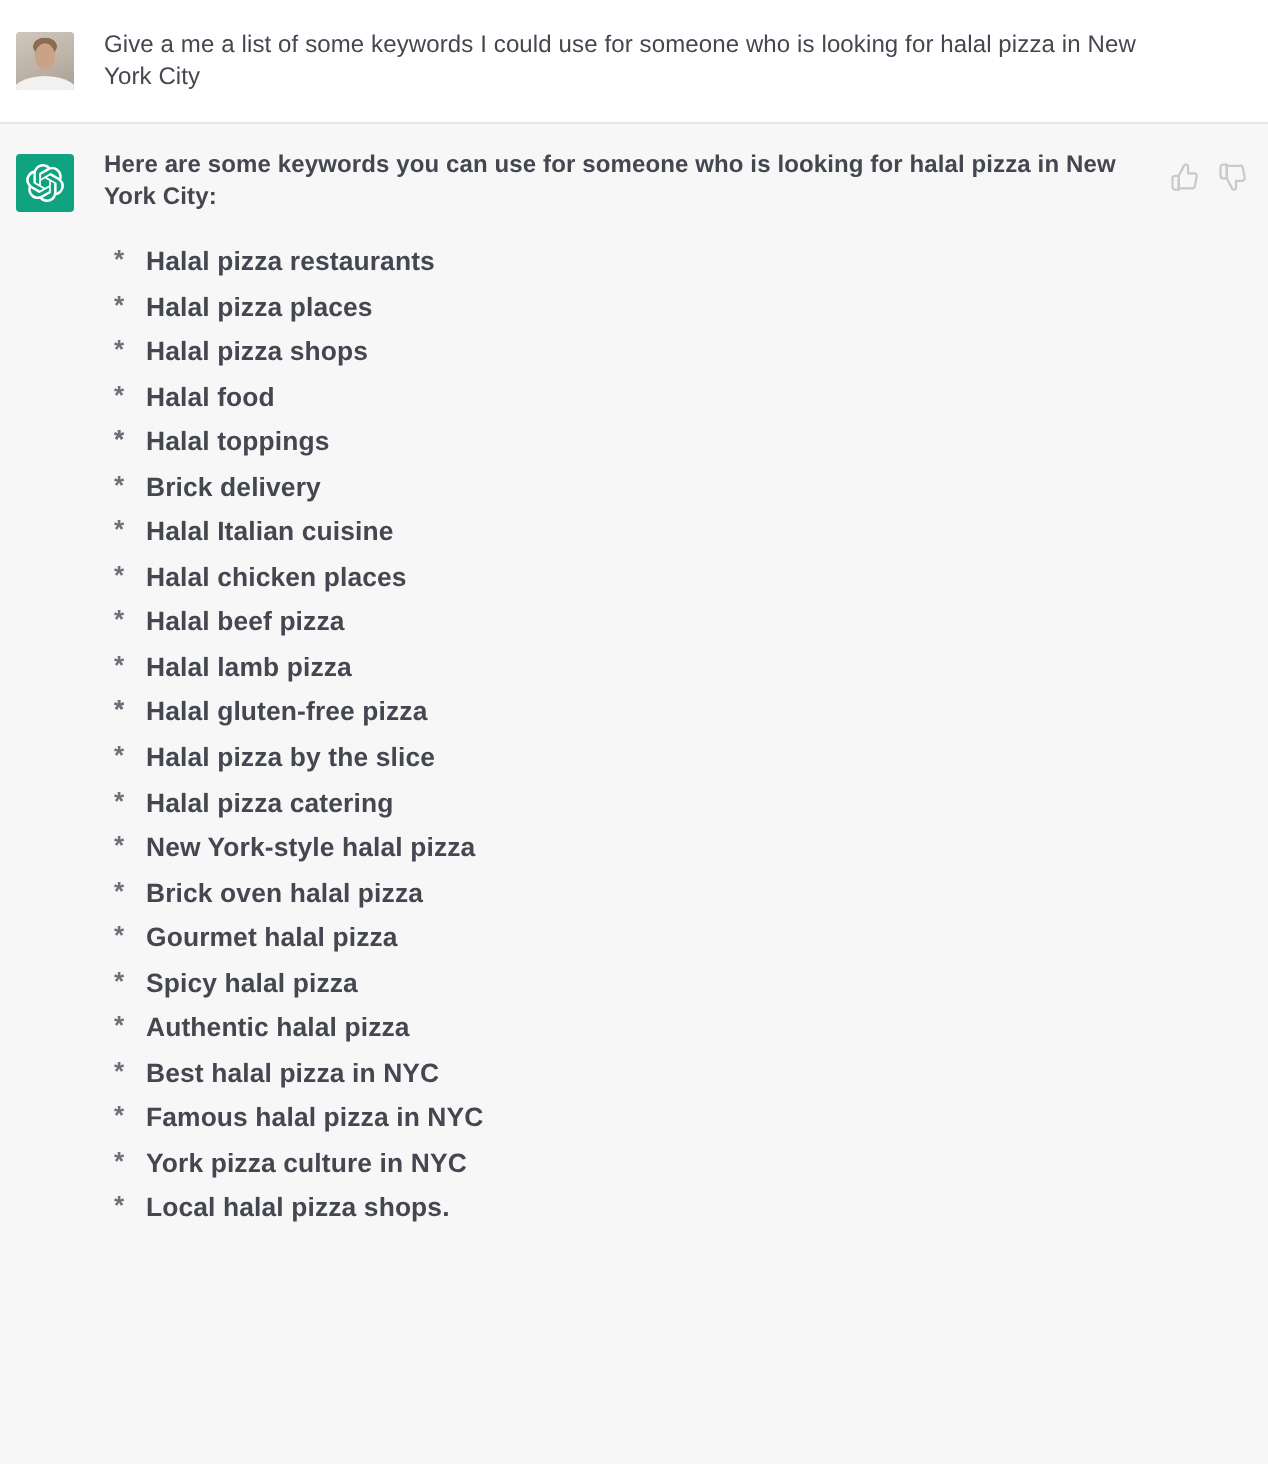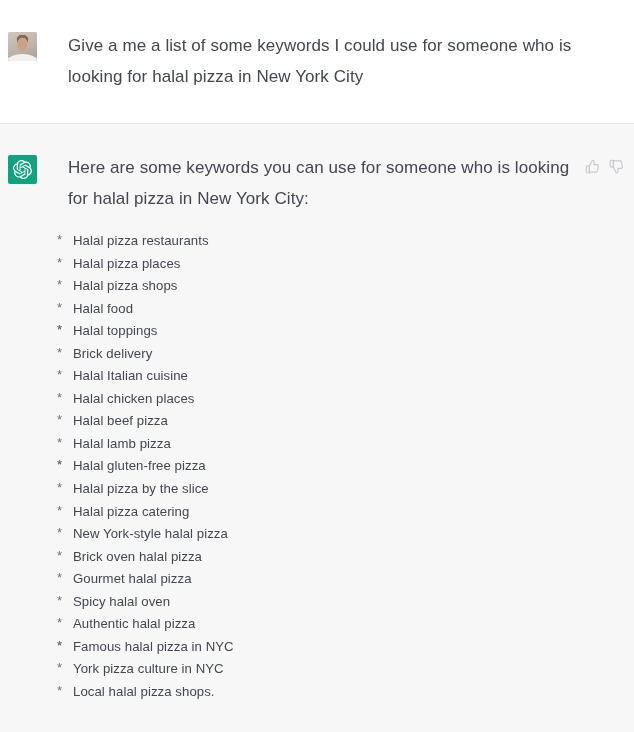--- a/index.html
+++ b/index.html
@@ -36,20 +36,21 @@
     height: 1px;
     background: #e7e7e8;
   }
 
   
   .turn-assistant {
     background: #f7f7f8;
     flex: 1 1 auto;
     padding: 12px 0 0 0;
     position: relative;
+    font-weight: bold;
   }
 
   .turn-inner {
     position: relative;
     padding-left: 52px;
     padding-right: 18px;
   }
 
   
   .avatar {
@@ -87,27 +88,27 @@
     background: #10a37f;
     border-radius: 2px;
     display: flex;
     align-items: center;
     justify-content: center;
   }
   .avatar-assistant svg { display: block; }
 
   
   .msg-text {
-    font-size: 17px;
-    line-height: 31px;
+    font-size: 12px;
+    line-height: 16px;
     color: #454750;
     letter-spacing: 0.005em;
     max-width: 528px;
     white-space: pre-wrap;
-    margin: 16px;
+    margin: 0;
   }
   .msg-text.assistant {
     max-width: 522px;
   }
 
   
   .feedback {
     position: absolute;
     top: 7px;
     right: 10px;
@@ -206,23 +207,23 @@
           <li><span class="bullet">*</span><span>Halal chicken places</span></li>
           <li><span class="bullet">*</span><span>Halal beef pizza</span></li>
           <li><span class="bullet">*</span><span>Halal lamb pizza</span></li>
           <li><span class="bullet">*</span></li>
           <li><span class="bullet">*</span><span>Halal gluten-free pizza</span></li>
           <li><span class="bullet">*</span><span>Halal pizza by the slice</span></li>
           <li><span class="bullet">*</span><span>Halal pizza catering</span></li>
           <li><span class="bullet">*</span><span>New York-style halal pizza</span></li>
           <li><span class="bullet">*</span><span>Brick oven halal pizza</span></li>
           <li><span class="bullet">*</span><span>Gourmet halal pizza</span></li>
-          <li><span class="bullet">*</span><span>Spicy halal oven</span></li>
+          <li><span class="bullet">*</span><span>Spicy halal pizza</span></li>
           <li><span class="bullet">*</span><span>Authentic halal pizza</span></li>
-          <li><span class="bullet">*</span></li>
+          <li><span class="bullet">*</span><span>Best halal pizza in NYC</span></li>
           <li><span class="bullet">*</span><span>Famous halal pizza in NYC</span></li>
           <li><span class="bullet">*</span><span>York pizza culture in NYC</span></li>
           <li><span class="bullet">*</span><span>Local halal pizza shops.</span></li>
         </ul>
 
     </div>
   </div>
 
 </div>
 

